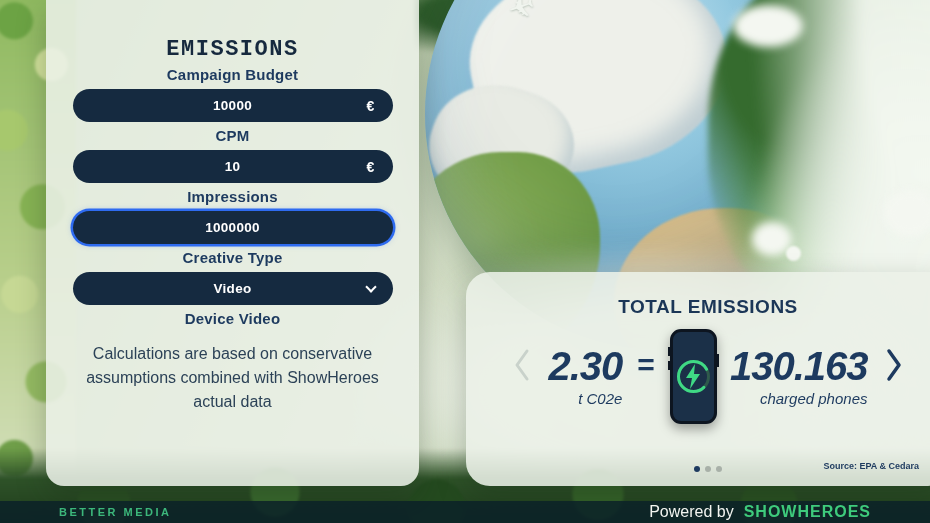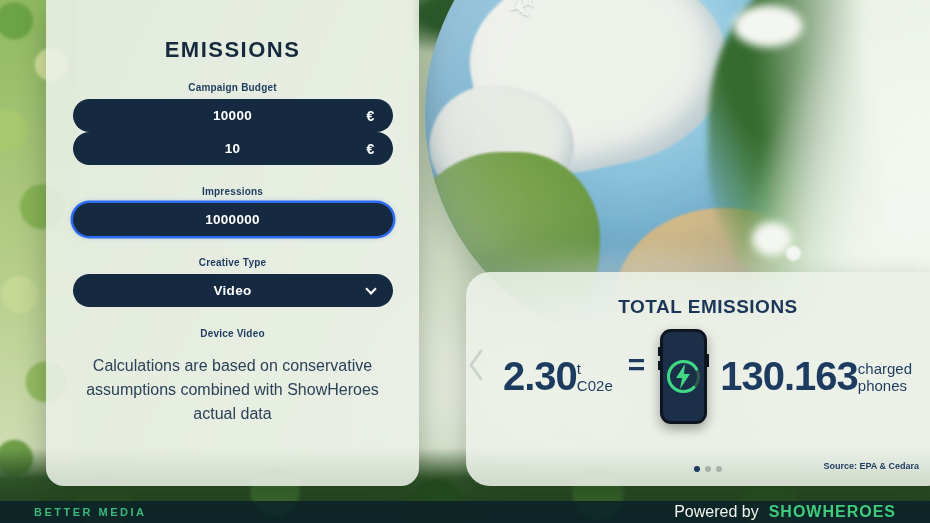--- a/index.html
+++ b/index.html
@@ -129,25 +129,26 @@
     position:absolute; left:46px; top:0; width:373px; height:486px;
     background:rgba(235,240,231,0.88);
     border-radius:0 0 18px 18px;
     box-shadow:0 12px 30px rgba(20,40,20,0.28);
     text-align:center;
   }
   .calc-title {
     margin:38px 16px 0; line-height:1.05;
     font-size:22px; font-weight:bold; letter-spacing:1.5px;
     color:#16293e;
+    font-family:Liberation Mono, monospace;
   }
   .calc-title span { display:block; }
   .field-label {
-    display:block; margin:21px 0 6px;
-    font-size:10px; font-weight:bold; letter-spacing:.2px;
+    display:block; margin:5px 0 6px;
+    font-size:15px; font-weight:bold; letter-spacing:.2px;
     color:#1d3a5f;
   }
   .pill {
     position:relative; width:320px; height:33px; margin:0 auto;
     background:#152a40; border-radius:17px;
     display:flex; align-items:center; justify-content:center;
     color:#ffffff; font-size:13.5px; font-weight:bold; letter-spacing:.3px;
     cursor:pointer;
   }
   .pill.focused { box-shadow:0 0 0 2.5px #2e6bf0, 0 0 6px rgba(46,107,240,.5); }
@@ -172,21 +173,21 @@
   }
   .results-title {
     margin:24px 0 0; text-align:center;
     font-size:19px; font-weight:bold; letter-spacing:.5px;
     color:#1b3657;
   }
   .results-row {
     display:flex; align-items:center; justify-content:center;
     gap:13px; margin-top:8px; height:100px;
   }
-  .metric { display:flex; flex-direction:row; align-items:flex-start; }
+  .metric { display:flex; flex-direction:column; align-items:flex-end;font-style:italic; }
   .metric-value {
     font-size:40px; font-weight:bold; letter-spacing:-1px;
     color:#1d3a5f; line-height:1;
   }
   .metric-unit { font-size:15px; color:#1d3a5f; margin-top:4px; }
   .equals {
     font-size:30px; font-weight:bold; color:#1d3a5f;
     transform:translateY(-11px); margin:0 2px;
   }
   .chev { display:flex; align-items:center; transform:translateY(-11px); cursor:pointer; }
@@ -218,21 +219,21 @@
   .source {
     position:absolute; right:31px; bottom:15px;
     font-size:9px; font-weight:bold; color:#1d3a5f;
   }
 
   
   .bottom-bar {
     position:absolute; left:0; top:501px; width:930px; height:22px;
     background:rgba(11,33,40,0.85);
     display:flex; align-items:center; justify-content:space-between;
-    padding:0 34px;
+    padding:0 59px;
   }
   .brand-left { font-size:11px; font-weight:bold; letter-spacing:2.5px; color:#3cb77b; }
   .powered { display:flex; align-items:center; }
   .powered-by { font-size:16px; color:#f2f4f0; margin-right:10px; }
   .brand-right { font-size:16px; font-weight:bold; letter-spacing:1px; color:#3ecb7c; }
 </style>
 </head>
 <body>
 
 <div class="stage">
@@ -266,20 +267,21 @@
 
     <div class="field">
       <label class="field-label">Campaign Budget</label>
       <div class="pill">
         <span class="pill-value">10000</span>
         <span class="pill-suffix">€</span>
       </div>
     </div>
 
     <div class="field">
+      <label class="field-label">CPM</label>
       <div class="pill">
         <span class="pill-value">10</span>
         <span class="pill-suffix">€</span>
       </div>
     </div>
 
     <div class="field">
       <label class="field-label">Impressions</label>
       <div class="pill focused">
         <span class="pill-value">1000000</span>

